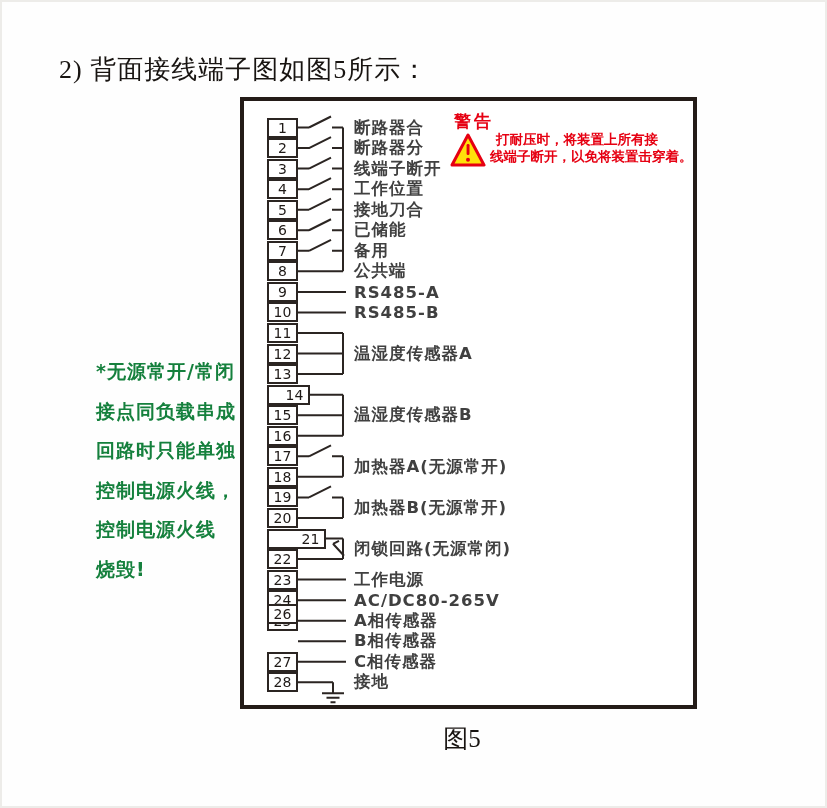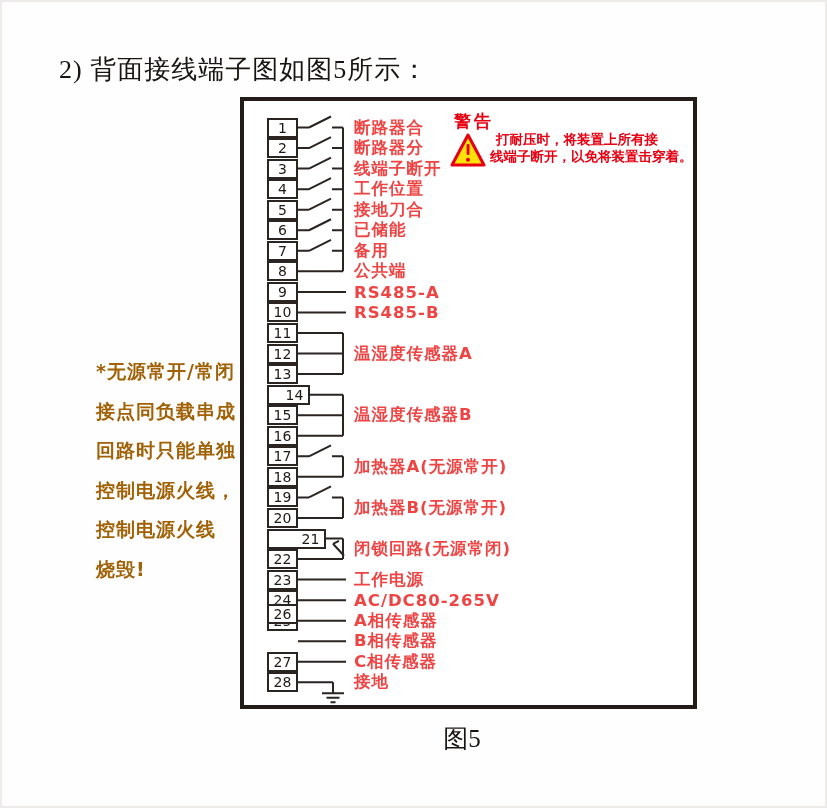--- a/index.html
+++ b/index.html
@@ -1,32 +1,32 @@
 <!DOCTYPE html>
 <html><head>
 <meta charset="utf-8">
 <style>
   html,body{margin:0;padding:0;background:#fff;}
   body{width:827px;height:808px;position:relative;font-family:"DejaVu Sans",sans-serif;overflow:hidden;}
   .page{position:absolute;inset:0;border:2px solid #edece9;background:#fefefe;}
   .title{position:absolute;left:57px;top:50px;font-family:"Liberation Serif",serif;
          font-size:26px;color:#181411;letter-spacing:1px;white-space:nowrap;}
   .diagram-box{position:absolute;left:238px;top:95px;width:449px;height:604px;border:4px solid #241c18;background:#fff;}
-  .side-note{position:absolute;left:94px;top:350px;color:#a16207;font-weight:700;
+  .side-note{position:absolute;left:94px;top:350px;color:#15803d;font-weight:700;
              font-size:19px;line-height:39.5px;letter-spacing:1px;white-space:nowrap;}
   .warning{position:absolute;left:448px;top:108px;width:242px;color:#e60012;}
   .warn-title{position:absolute;left:4px;top:0;font-size:17px;font-weight:700;letter-spacing:3px;white-space:nowrap;}
   .warn-icon{position:absolute;left:0px;top:23px;}
   .warn-l1{position:absolute;left:46px;top:21px;font-size:13.5px;font-weight:700;white-space:nowrap;}
   .warn-l2{position:absolute;left:28px;top:38px;font-size:13.5px;font-weight:700;white-space:nowrap;padding-left:12px;}
   #wires{position:absolute;left:0;top:0;pointer-events:none;}
   .cell{position:absolute;left:265px;width:27px;height:16px;border:2px solid #2b2522;background:#fff;
         text-align:center;line-height:16px;font-size:14px;color:#1f1a17;}
   .t-label{position:absolute;left:352px;transform:translateY(-50%);font-size:16.5px;font-weight:600;
-           letter-spacing:1px;color:#ef4444;white-space:nowrap;}
+           letter-spacing:1px;color:#404040;white-space:nowrap;}
   .caption{position:absolute;left:232px;top:720px;width:456px;text-align:center;
            font-family:"Liberation Serif",serif;font-size:25px;color:#181411;}
 </style>
 </head>
 <body>
 
 <div class="page">
 
   <div class="title">2) 背面接线端子图如图5所示：</div>
 

